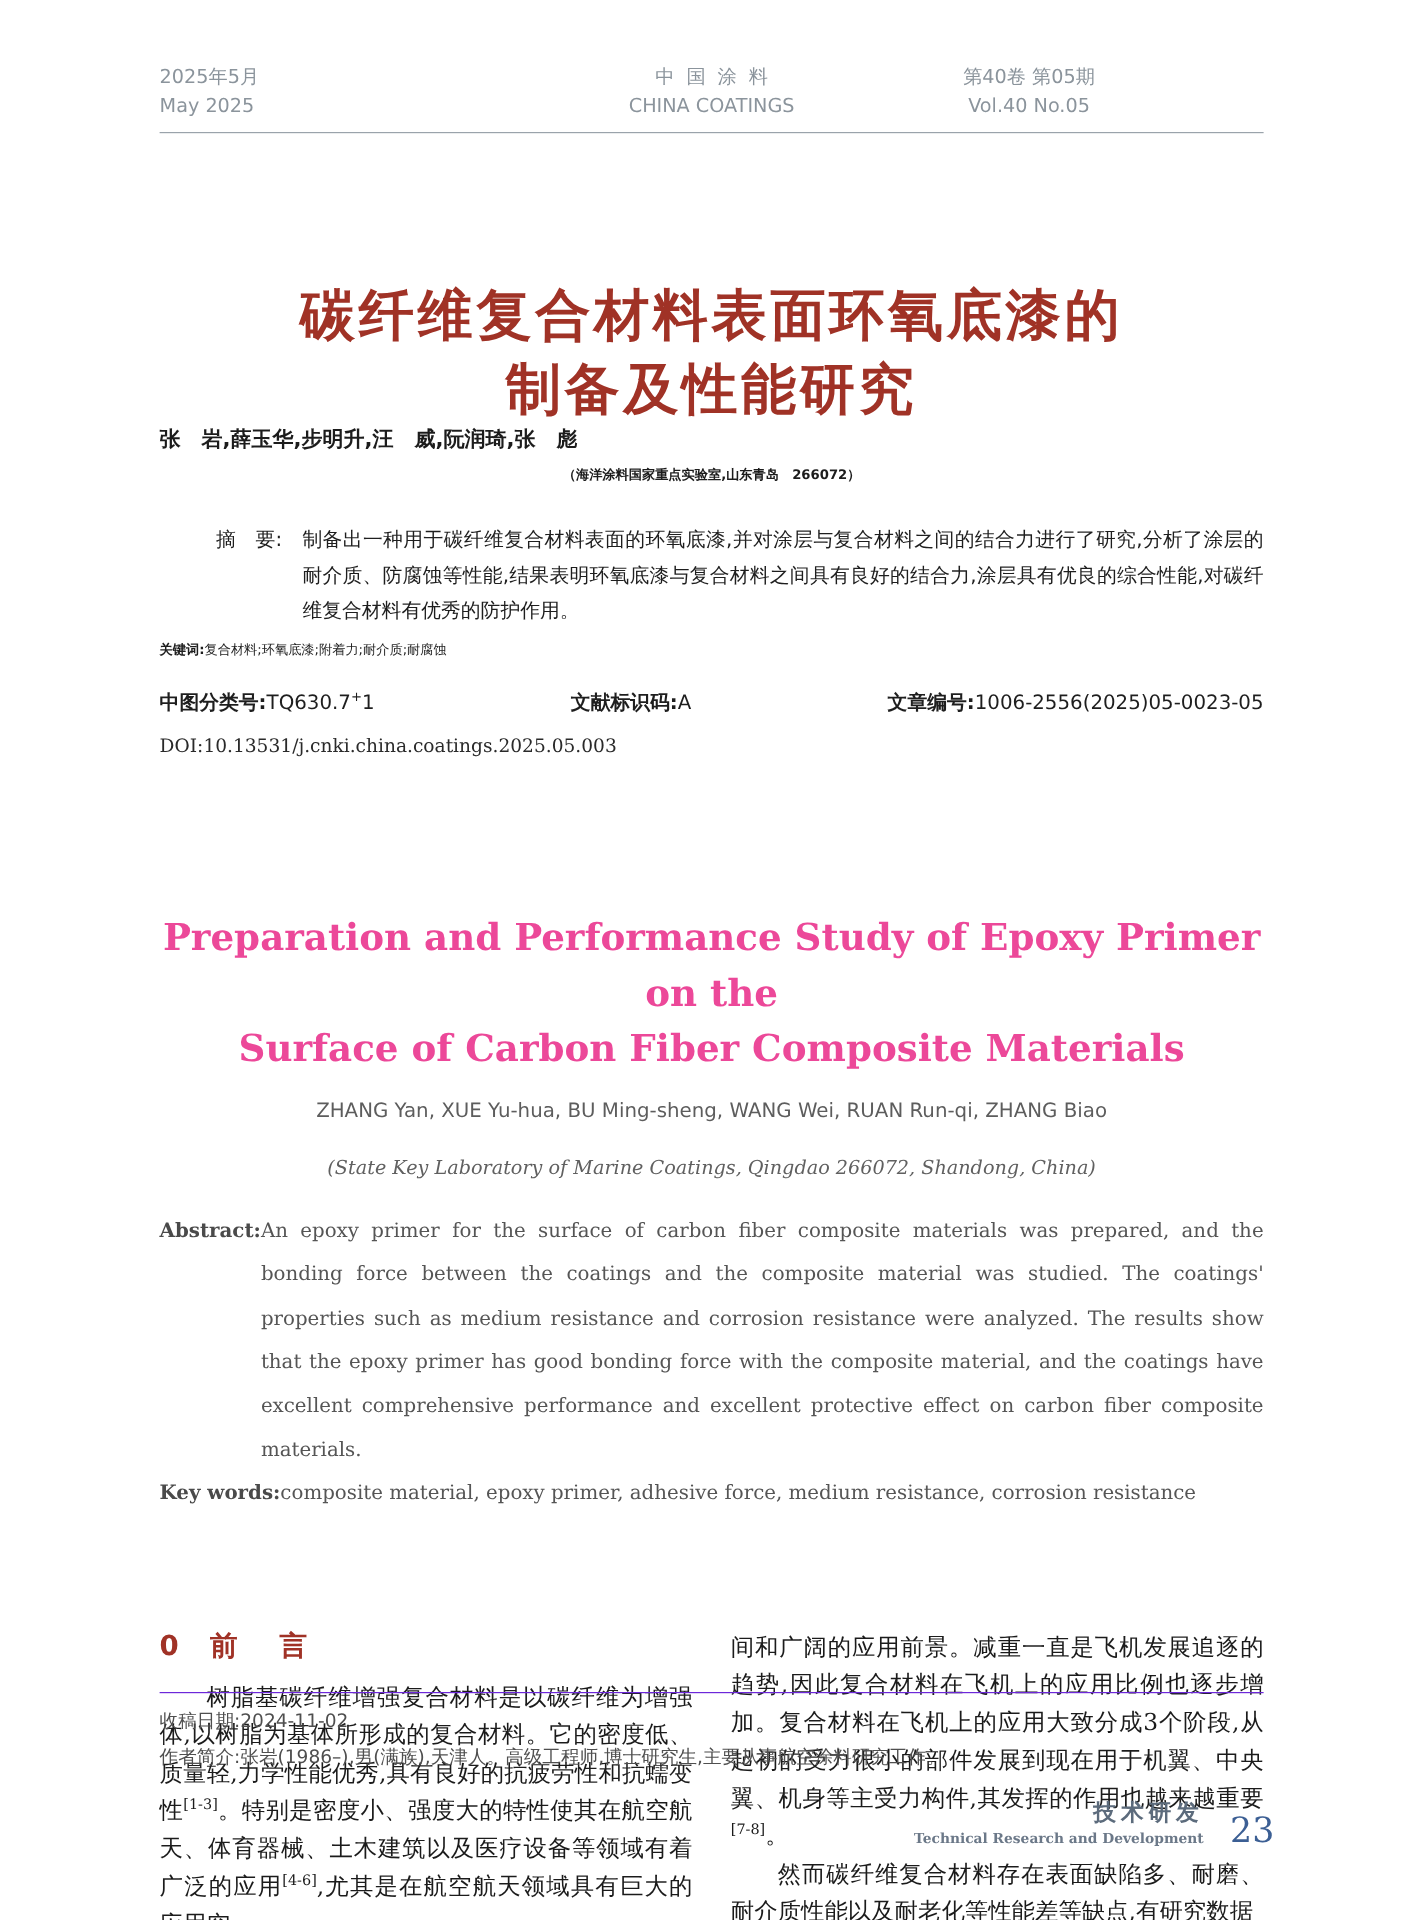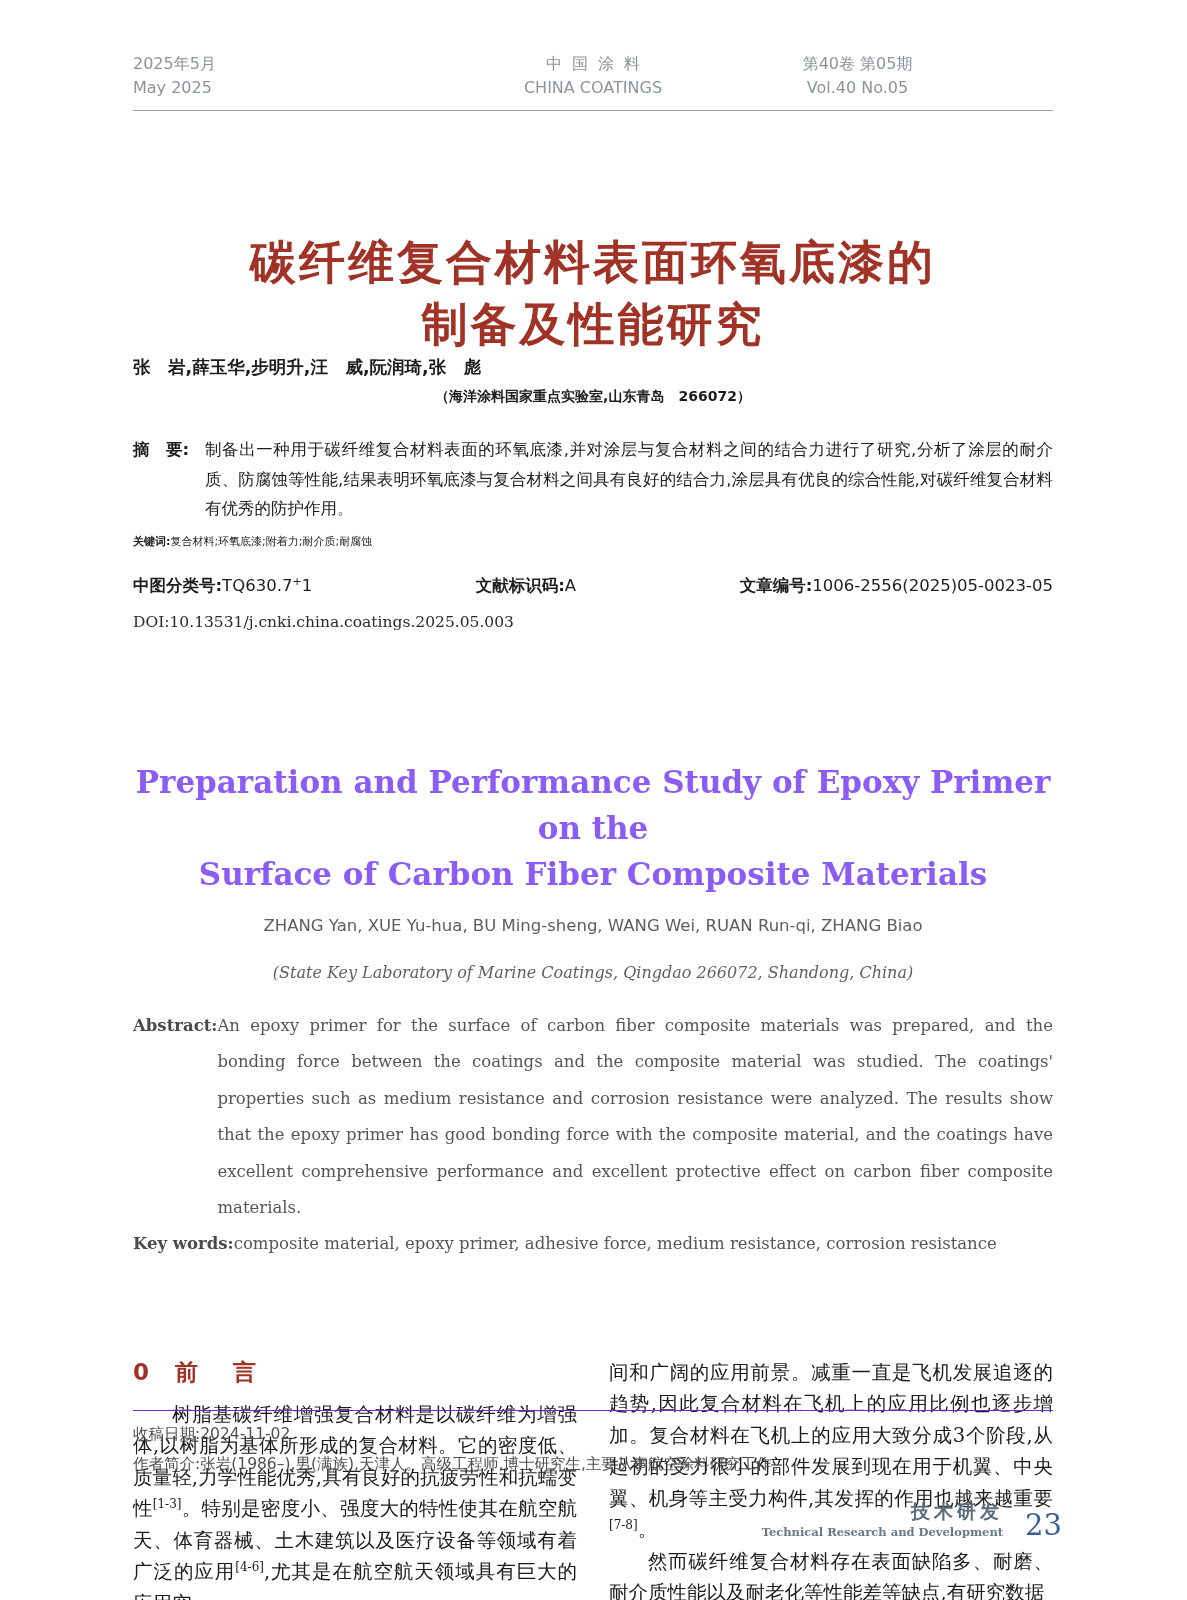--- a/index.html
+++ b/index.html
@@ -32,29 +32,29 @@
     margin-top:120px; text-align:center;
     color:#a03226; font-weight:bold; font-size:46px; line-height:62px;
     letter-spacing:3px;
   }
   .authors-cn {
     text-align:left;
     font-size:17.5px; font-weight:bold; color:#1c1c1c; line-height:24px;
   }
   .affil-cn {
     margin-top:5px; text-align:center;
-    font-size:14px; font-weight:bold; color:#1c1c1c; line-height:24px;
+    font-size:11px; font-weight:bold; color:#1c1c1c; line-height:24px;
   }
 
   
   .abstract-cn {
     margin-top:27px; display:flex;
     font-size:16.5px; line-height:29.5px; color:#1e1e1e;
   }
-  .abstract-cn .label { flex:0 0 72px; font-weight:bold; white-space:nowrap; }
+  .abstract-cn .label { flex:0 0 72px; font-weight:normal; white-space:nowrap;margin-left:47px; }
   .abstract-cn .text { flex:1; text-align:justify; }
   .keywords-cn {
     margin-top:3px; display:flex;
     font-size:11px; line-height:29px; color:#1e1e1e;align-items:center;
   }
   .keywords-cn .label { font-weight:bold; white-space:nowrap; }
 
   .class-row {
     margin-top:18px; display:flex; justify-content:space-between;
     font-size:16.5px; line-height:24px; color:#1e1e1e;
@@ -64,21 +64,21 @@
   .doi-line {
     margin-top:13px;
     font-family:"DejaVu Serif","Liberation Serif",serif;
     font-size:15.5px; color:#2a2a2a; line-height:22px;
   }
 
   
   .title-en {
     margin-top:126px; text-align:center;
     font-family:"DejaVu Serif","Liberation Serif",serif;
-    color:#8b5cf6; font-weight:bold; font-size:31px; line-height:46px;
+    color:#ec4899; font-weight:bold; font-size:31px; line-height:46px;
   }
   .authors-en {
     margin-top:17px; text-align:center;
     font-size:16.5px; color:#5d5d5d; line-height:24px;
   }
   .affil-en {
     margin-top:24px; text-align:center;
     font-family:"DejaVu Serif","Liberation Serif",serif; font-style:italic;
     font-size:16px; color:#606060; line-height:22px;
   }

